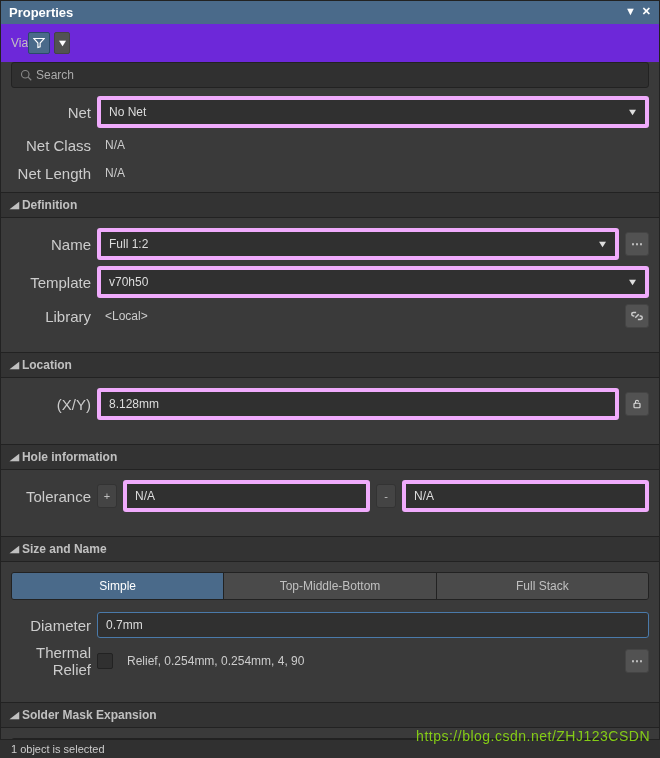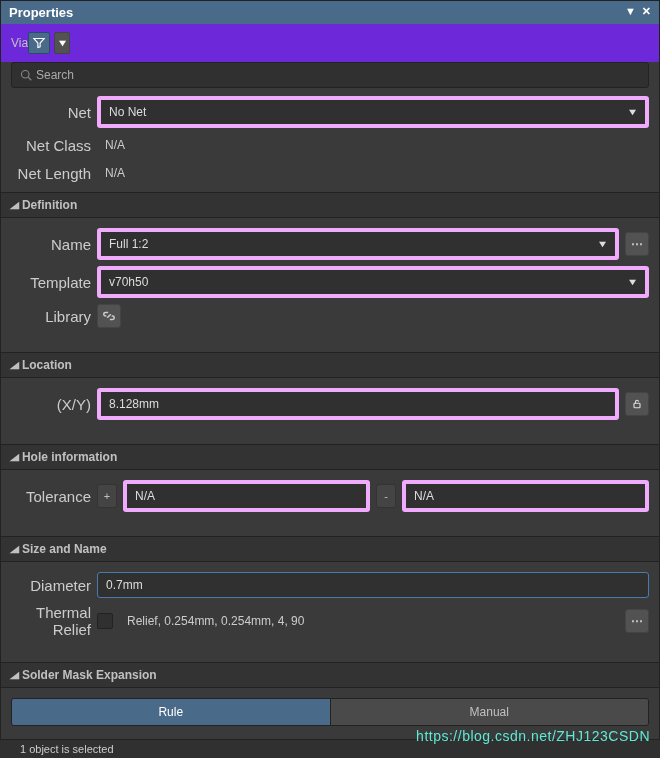--- a/index.html
+++ b/index.html
@@ -24,22 +24,22 @@
   .section-body { padding: 10px; }
   .caret { font-size: 9px; display: inline-block; transform: scaleX(1.3); }
   .ellipsis-btn { width: 24px; height: 24px; background: #525252; border: 1px solid #444; border-radius: 3px; display: inline-flex; align-items: center; justify-content: center; cursor: pointer; color: #ccc; font-weight: bold; flex-shrink: 0; }
   .small-tag { width: 20px; height: 24px; background: #444; border: 1px solid #333; border-radius: 3px; display: inline-flex; align-items: center; justify-content: center; font-size: 11px; flex-shrink: 0; }
   .tabs { display: flex; border: 1px solid #222; border-radius: 3px; overflow: hidden; margin-bottom: 12px; }
   .tab { flex: 1; text-align: center; padding: 6px 0; background: #4a4a4a; border-right: 1px solid #222; cursor: pointer; }
   .tab:last-child { border-right: none; }
   .tab.active { background: #4a6a8a; color: #fff; }
   .checkwrap { width: 16px; height: 16px; background: #303030; border: 1px solid #222; border-radius: 2px; flex-shrink: 0; }
   .link-icon svg { width: 14px; height: 14px; }
-  .statusbar { position: absolute; bottom: 0; left: 0; right: 0; background: #303030; padding: 3px 20px; font-size: 11px; color: #ccc; border-top: 1px solid #222; }
-  .watermark { position: absolute; bottom: 14px; right: 10px; color: #5eead4; font-size: 14px; letter-spacing: 0.5px; pointer-events: none; }
+  .statusbar { position: absolute; bottom: 0; left: 0; right: 0; background: #303030; padding: 3px 11px; font-size: 11px; color: #ccc; border-top: 1px solid #222; }
+  .watermark { position: absolute; bottom: 14px; right: 10px; color: #84cc16; font-size: 14px; letter-spacing: 0.5px; pointer-events: none; }
   .lock-btn { width: 24px; height: 24px; background: #525252; border: 1px solid #444; border-radius: 3px; display: inline-flex; align-items: center; justify-content: center; flex-shrink: 0; cursor: pointer; }
 </style>
 </head>
 <body>
 
 <div class="panel">
   <div class="titlebar">
     <span>Properties</span>
     <div class="controls">
       <span>▼</span>
@@ -103,20 +103,21 @@
       </div>
       <div class="row">
         <div class="label">Template</div>
         <div class="select">
           <span>v70h50</span>
           <span class="caret">▼</span>
         </div>
       </div>
       <div class="row">
         <div class="label">Library</div>
+        <div class="value" style="flex:1;">&lt;Local&gt;</div>
         <div class="ellipsis-btn link-icon">
           <svg viewBox="0 0 16 16" fill="none" stroke="#ccc" stroke-width="1.7">
               <path d="M6 10l4-4M7 4h-3a2 2 0 000 4h1M9 12h3a2 2 0 000-4h-1"></path>
             </svg>
         </div>
       </div>
     </div>
   </div>
 
   <div class="section">
@@ -159,20 +160,25 @@
       </div>
     </div>
   </div>
 
   <div class="section">
     <div class="section-header">
       <span class="caret">◢</span>
       <span>Size and Name</span>
     </div>
     <div class="section-body">
+      <div class="tabs">
+        <div class="tab active">Simple</div>
+        <div class="tab">Top-Middle-Bottom</div>
+        <div class="tab">Full Stack</div>
+      </div>
       <div class="row">
         <div class="label">Diameter</div>
         <div class="input focused">
             <span>0.7mm</span>
           </div>
       </div>
       <div class="row" style="margin-top:4px;">
         <div class="label">Thermal Relief</div>
         <div class="checkwrap"></div>
         <div class="value" style="flex:1;">Relief, 0.254mm, 0.254mm, 4, 90</div>

